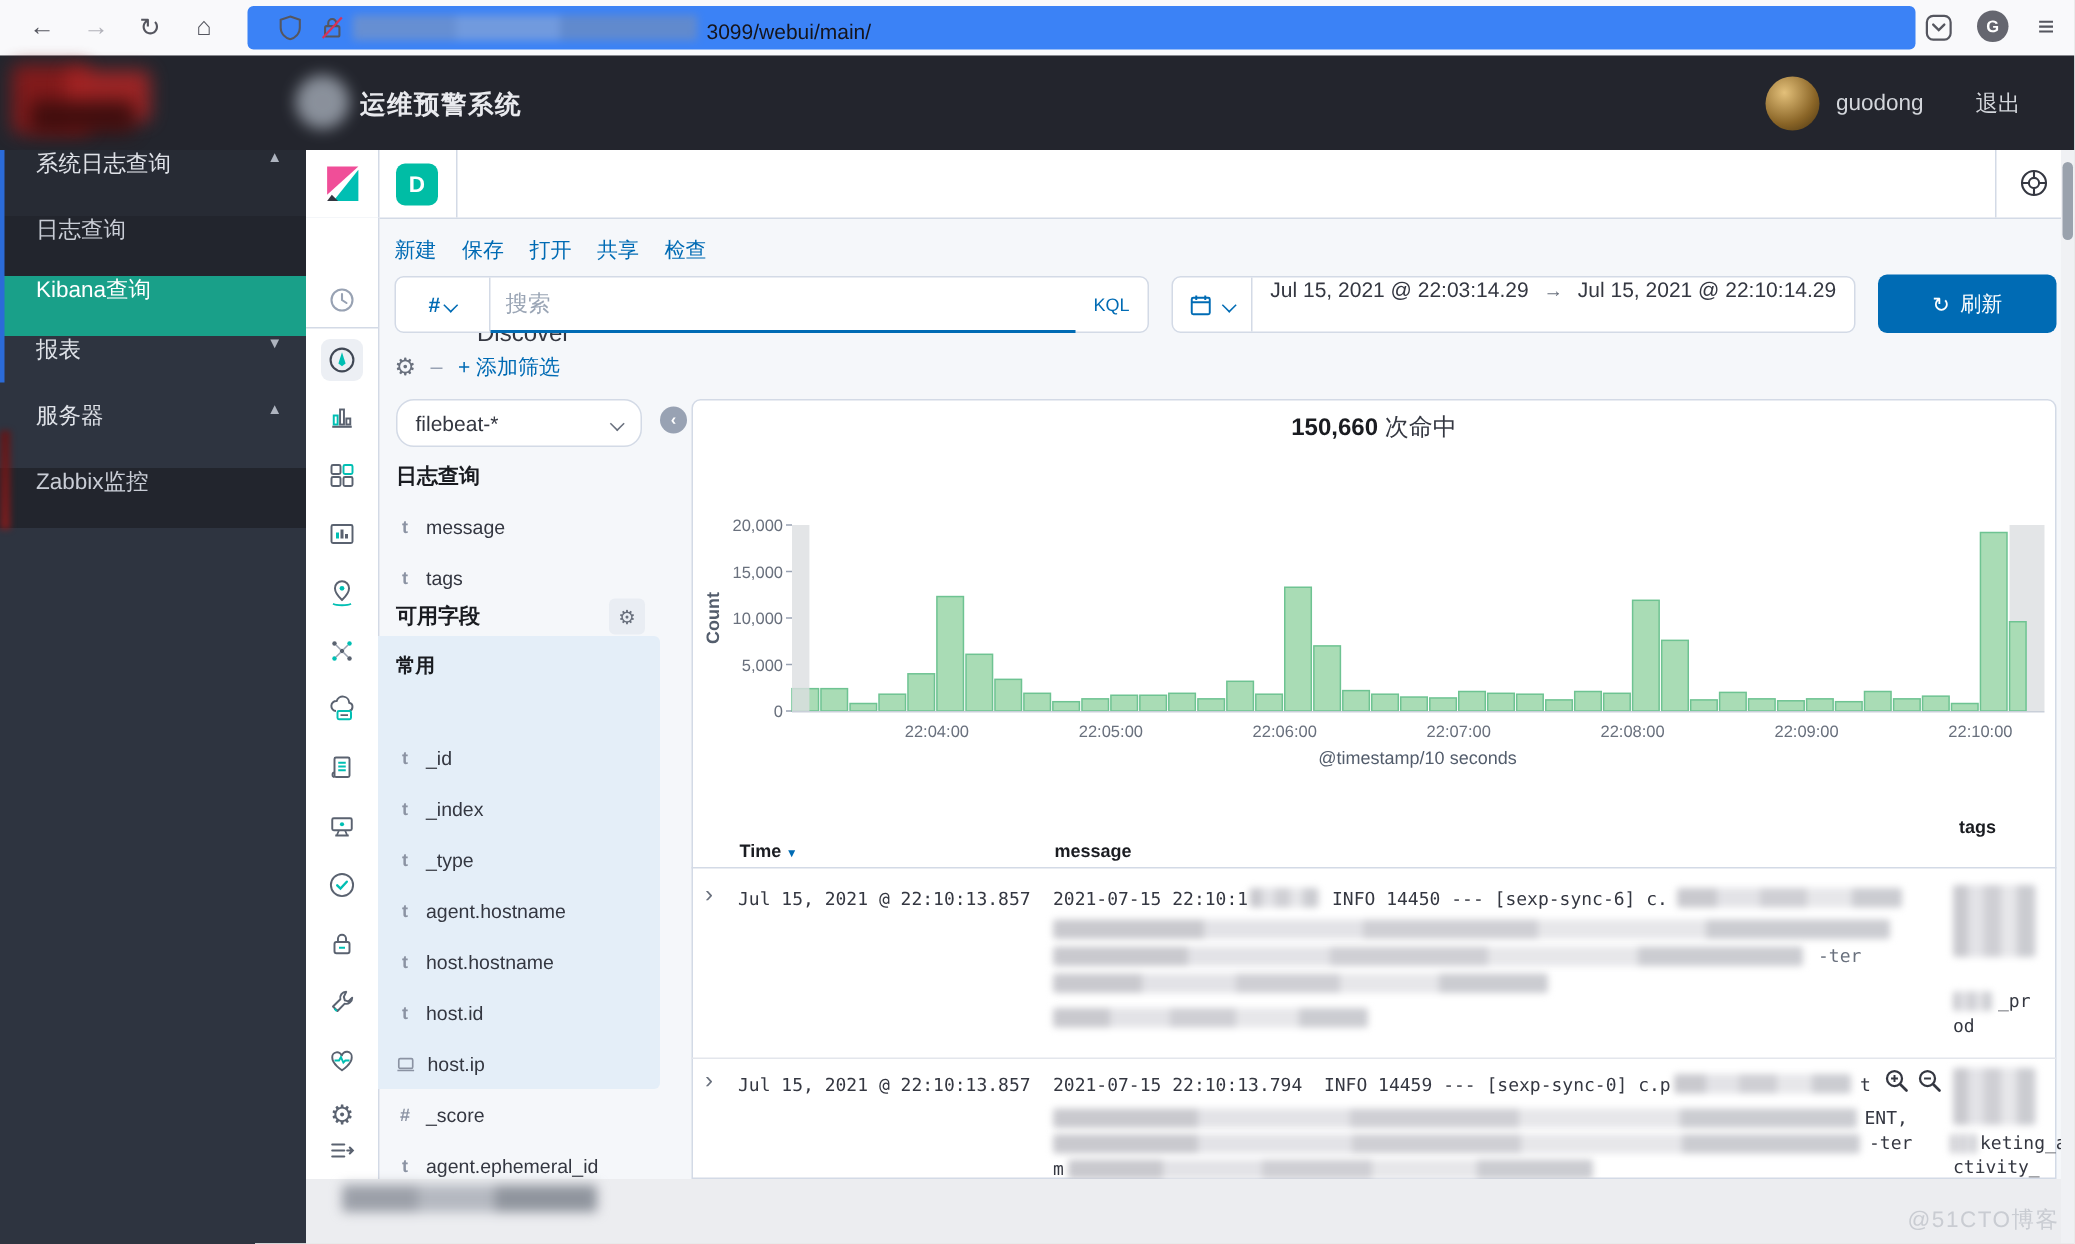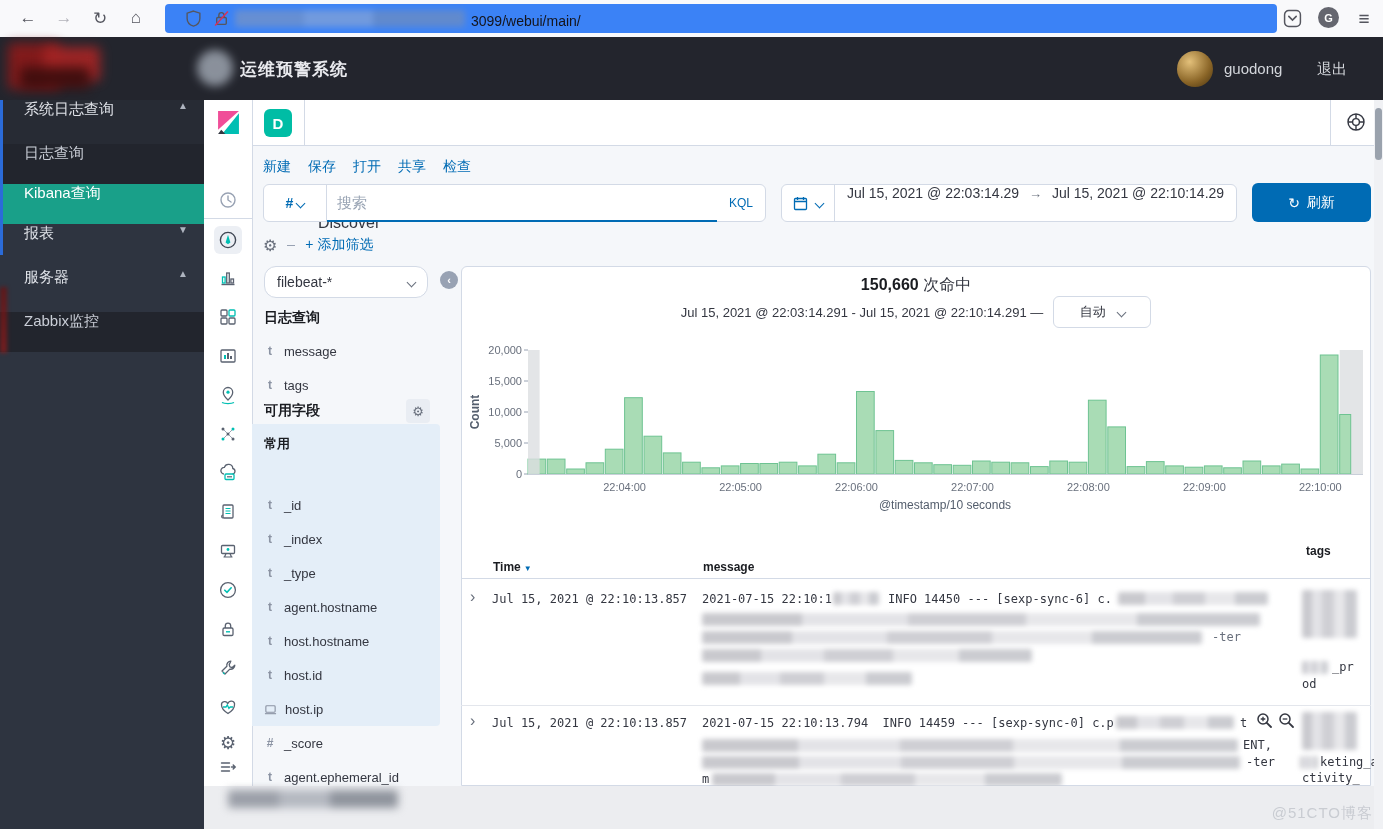--- a/index.html
+++ b/index.html
@@ -406,27 +406,20 @@
   </div>
   <div class="abs frow" style="top:762px">
     <span class="ficon">t</span>
     <span class="fname">agent.ephemeral_id</span>
   </div>
 
   <div class="abs panel"></div>
   <div class="abs hits">
     <b>150,660</b>
     <span>次命中</span>
-  </div>
-  <div class="abs subtl">
-    <span class="subrange">Jul 15, 2021 @ 22:03:14.291 - Jul 15, 2021 @ 22:10:14.291 —</span>
-    <span class="intervalbox">
-      <span>自动</span>
-      <span class="chev" style="color:#69707d"></span>
-    </span>
   </div>
 
   <svg id="histogram" class="abs" style="left:469px;top:336px" width="896" height="160" viewBox="0 0 896 160">
       <text x="53" y="142.0" text-anchor="end" class="ytick">0</text>
       <line x1="55" y1="138.0" x2="59" y2="138.0" stroke="#98a2b3" stroke-width="1"></line>
       <text x="53" y="111.0" text-anchor="end" class="ytick">5,000</text>
       <line x1="55" y1="107.0" x2="59" y2="107.0" stroke="#98a2b3" stroke-width="1"></line>
       <text x="53" y="80.0" text-anchor="end" class="ytick">10,000</text>
       <line x1="55" y1="76.0" x2="59" y2="76.0" stroke="#98a2b3" stroke-width="1"></line>
       <text x="53" y="49.0" text-anchor="end" class="ytick">15,000</text>

